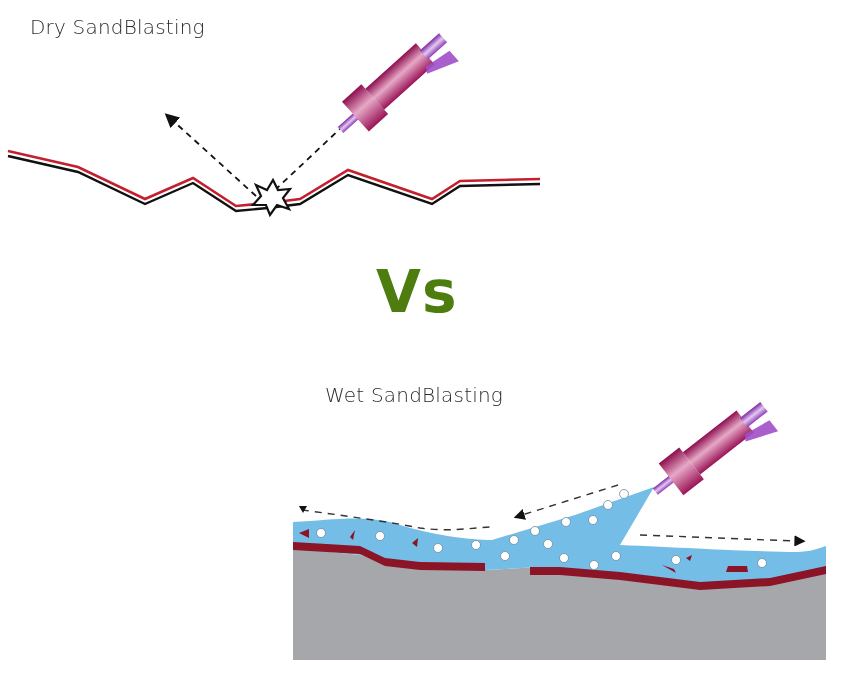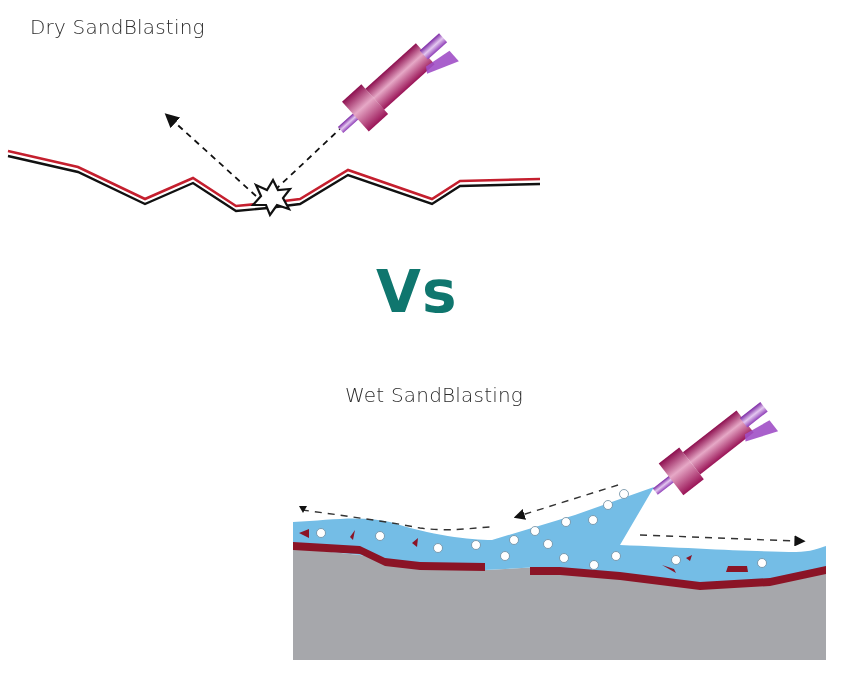--- a/index.html
+++ b/index.html
@@ -1,20 +1,20 @@
 <!DOCTYPE html>
 <html><head>
 <meta charset="utf-8">
 <style>
   html, body { margin:0; padding:0; background:#ffffff; }
   body { width:844px; height:675px; position:relative; overflow:hidden; font-family:"DejaVu Sans", sans-serif; }
   .label { position:absolute; color:#2b2b2b; font-weight:300; letter-spacing:0.2px; }
   #dry-title { left:30px; top:15px; font-size:20px; }
-  #wet-title { left:325px; top:383px; font-size:20px;margin-left:20px; }
-  #vs { position:absolute; left:376px; top:258px; font-size:58px; font-weight:bold; color:#0f766e; font-family:"DejaVu Sans", sans-serif; letter-spacing:1px; }
+  #wet-title { left:325px; top:383px; font-size:20px; }
+  #vs { position:absolute; left:376px; top:258px; font-size:58px; font-weight:bold; color:#4d7c0f; font-family:"DejaVu Sans", sans-serif; letter-spacing:1px; }
   svg { position:absolute; left:0; top:0; }
 </style>
 </head>
 <body>
 
 <div class="label" id="dry-title">Dry SandBlasting</div>
 <div id="vs">Vs</div>
 <div class="label" id="wet-title">Wet SandBlasting</div>
 
 <svg width="844" height="675" viewBox="0 0 844 675">

